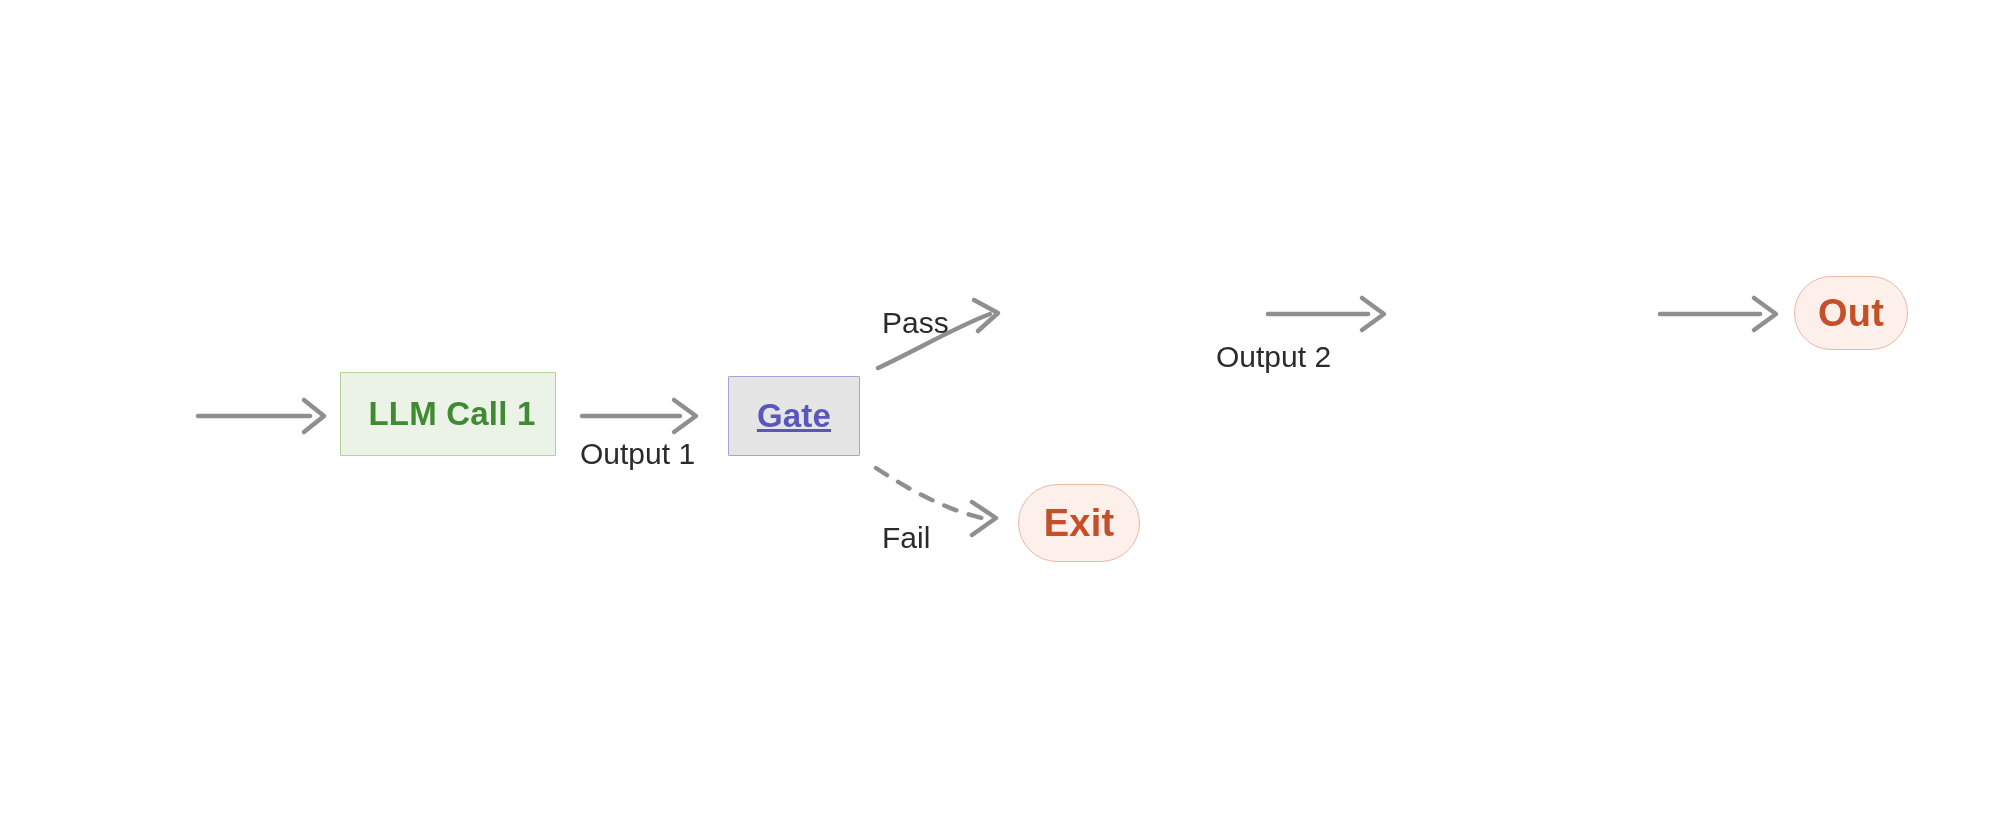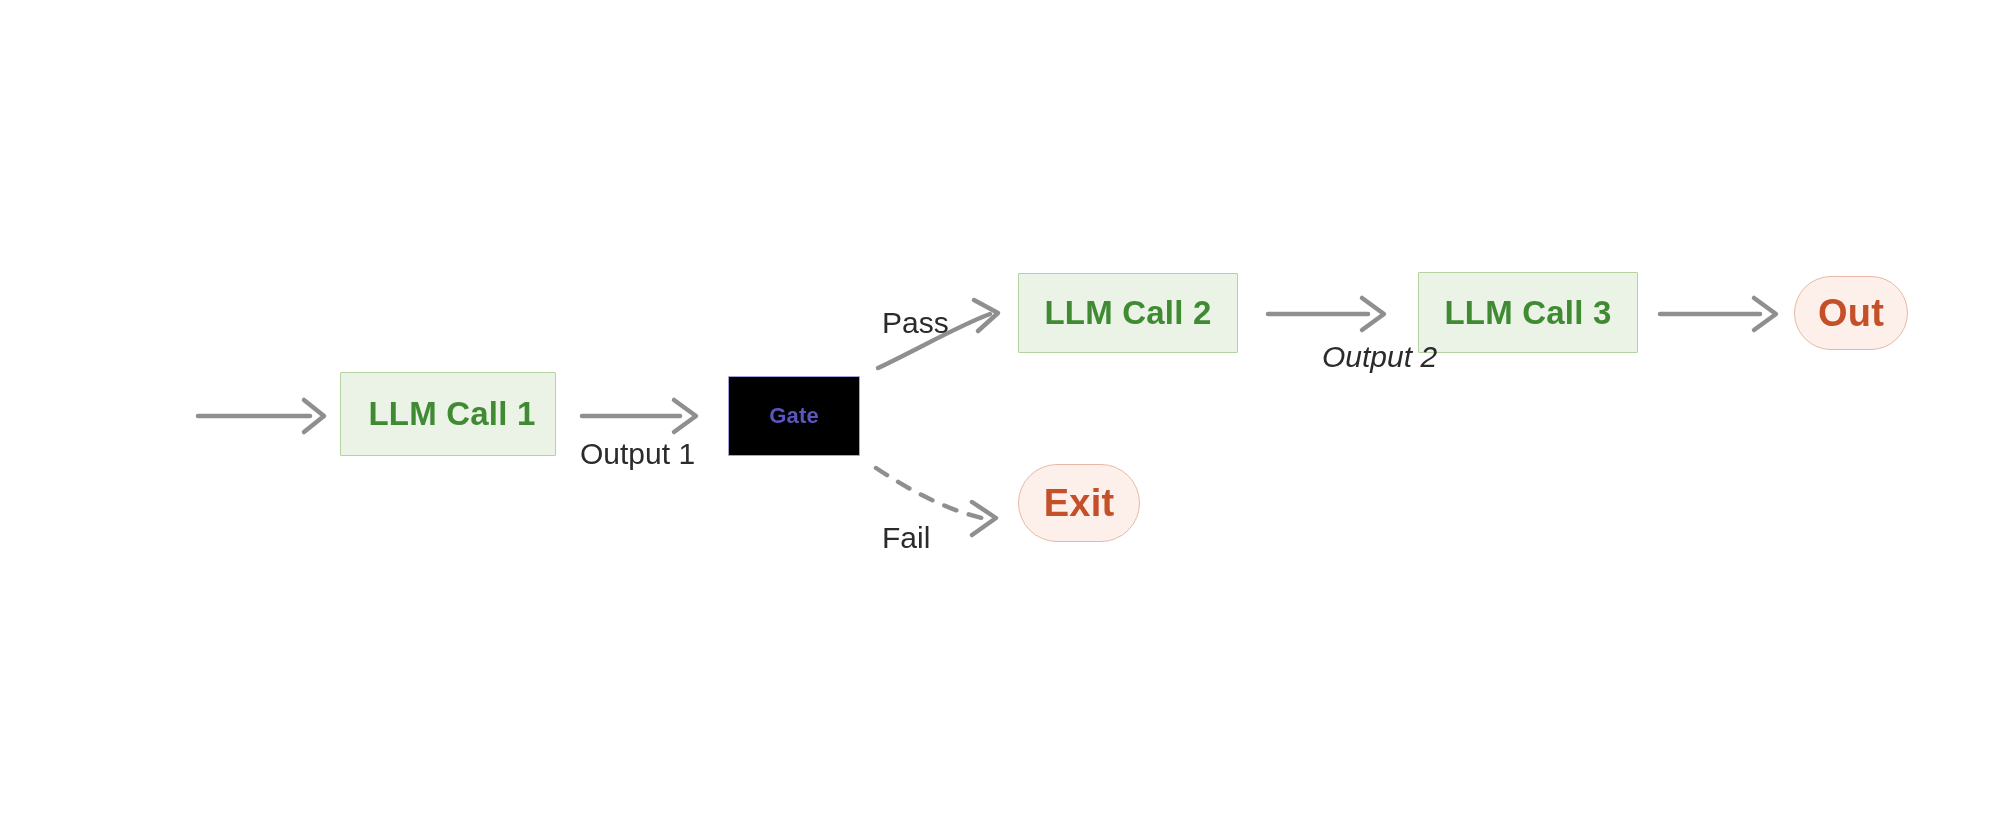--- a/index.html
+++ b/index.html
@@ -46,25 +46,26 @@
   .node.process {
     background: #eaf3e6;
     border: 1.6px solid #b5d3a0;
     color: #3f8a33;
     font-size: 33px;
     border-radius: 1px;
   }
 
   
   .node.gate {
-    background: #000000;
+    background: #e5e5e5;
     border: 1.8px solid #a6a3d6;
     color: #5b56bd;
-    font-size: 22px;
+    font-size: 33px;
     border-radius: 1px;
+    text-decoration: underline;
   }
 
   
   .node.terminal {
     background: #fdf0eb;
     border: 1.6px solid #e8b9a7;
     color: #c4502a;
     font-size: 38px;
   }
   .node.terminal.circle {
@@ -137,38 +138,32 @@
 
 
   <div class="node process" style="left:340px; top:372px; width:216px; height:84px;padding-left:8px;">
     <span>LLM Call 1</span>
   </div>
 
   <div class="node gate" style="left:728px; top:376px; width:132px; height:80px;">
     <span>Gate</span>
   </div>
 
-  <div class="node process" style="left:1018px; top:273px; width:220px; height:80px;">
-    <span>LLM Call 2</span>
-  </div>
 
-  <div class="node process" style="left:1418px; top:272px; width:220px; height:81px;">
-    <span>LLM Call 3</span>
-  </div>
 
   <div class="node terminal stadium" style="left:1794px; top:276px; width:114px; height:74px;">
     <span>Out</span>
   </div>
 
-  <div class="node terminal stadium" style="left:1018px; top:464px; width:122px; height:78px;">
+  <div class="node terminal stadium" style="left:1018px; top:484px; width:122px; height:78px;">
     <span>Exit</span>
   </div>
 
   <div class="edge-label" style="left:580px; top:437px;">Output 1</div>
 
-  <div class="edge-label" style="left:1322px; top:340px;font-style:italic;">Output 2</div>
+  <div class="edge-label" style="left:1216px; top:340px;">Output 2</div>
 
   <div class="edge-label" style="left:882px; top:258px;margin-top:48px;">Pass</div>
 
   <div class="edge-label" style="left:882px; top:521px;">Fail</div>
 
 
 </div>
 
 </body></html>

